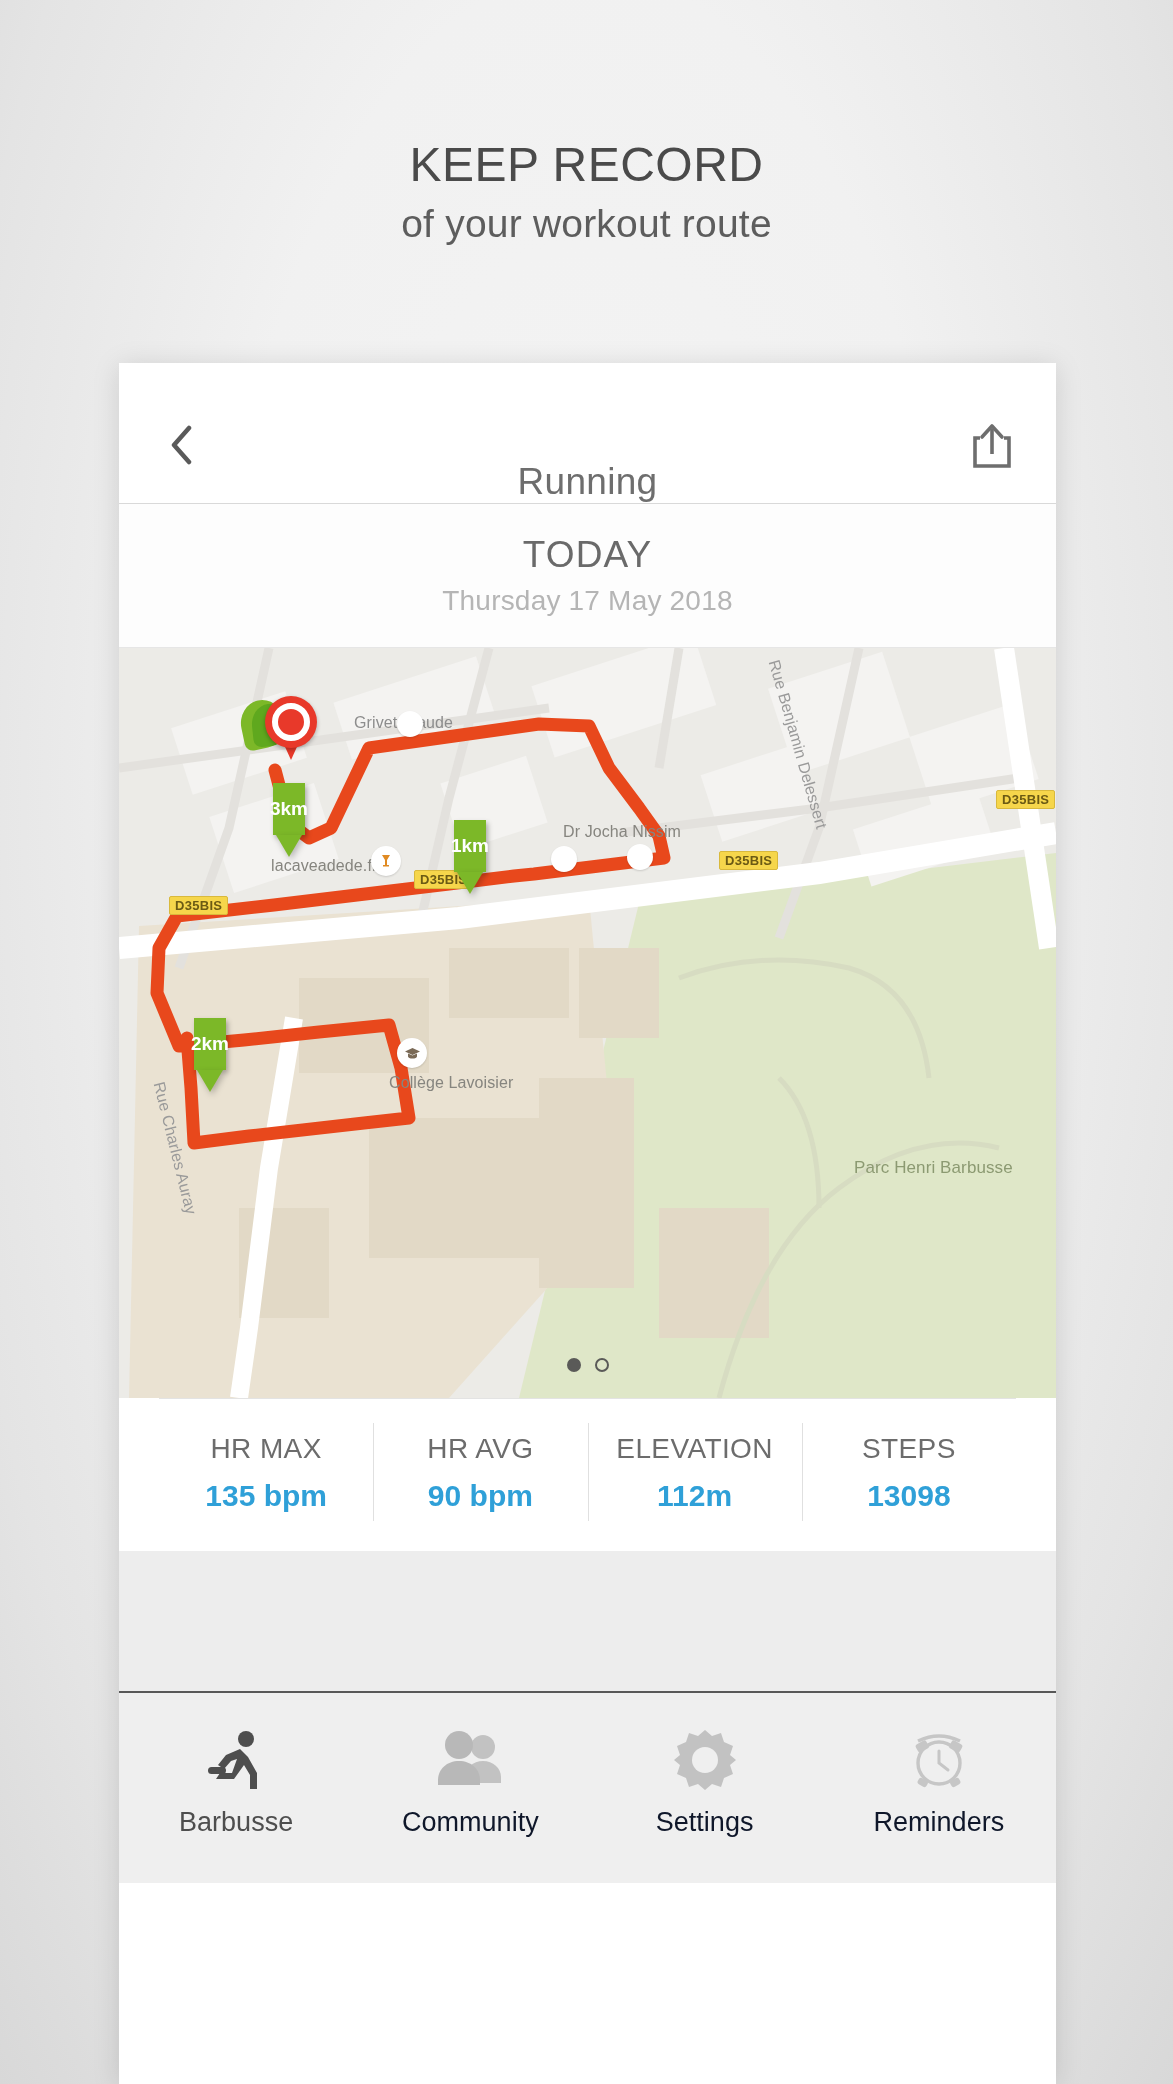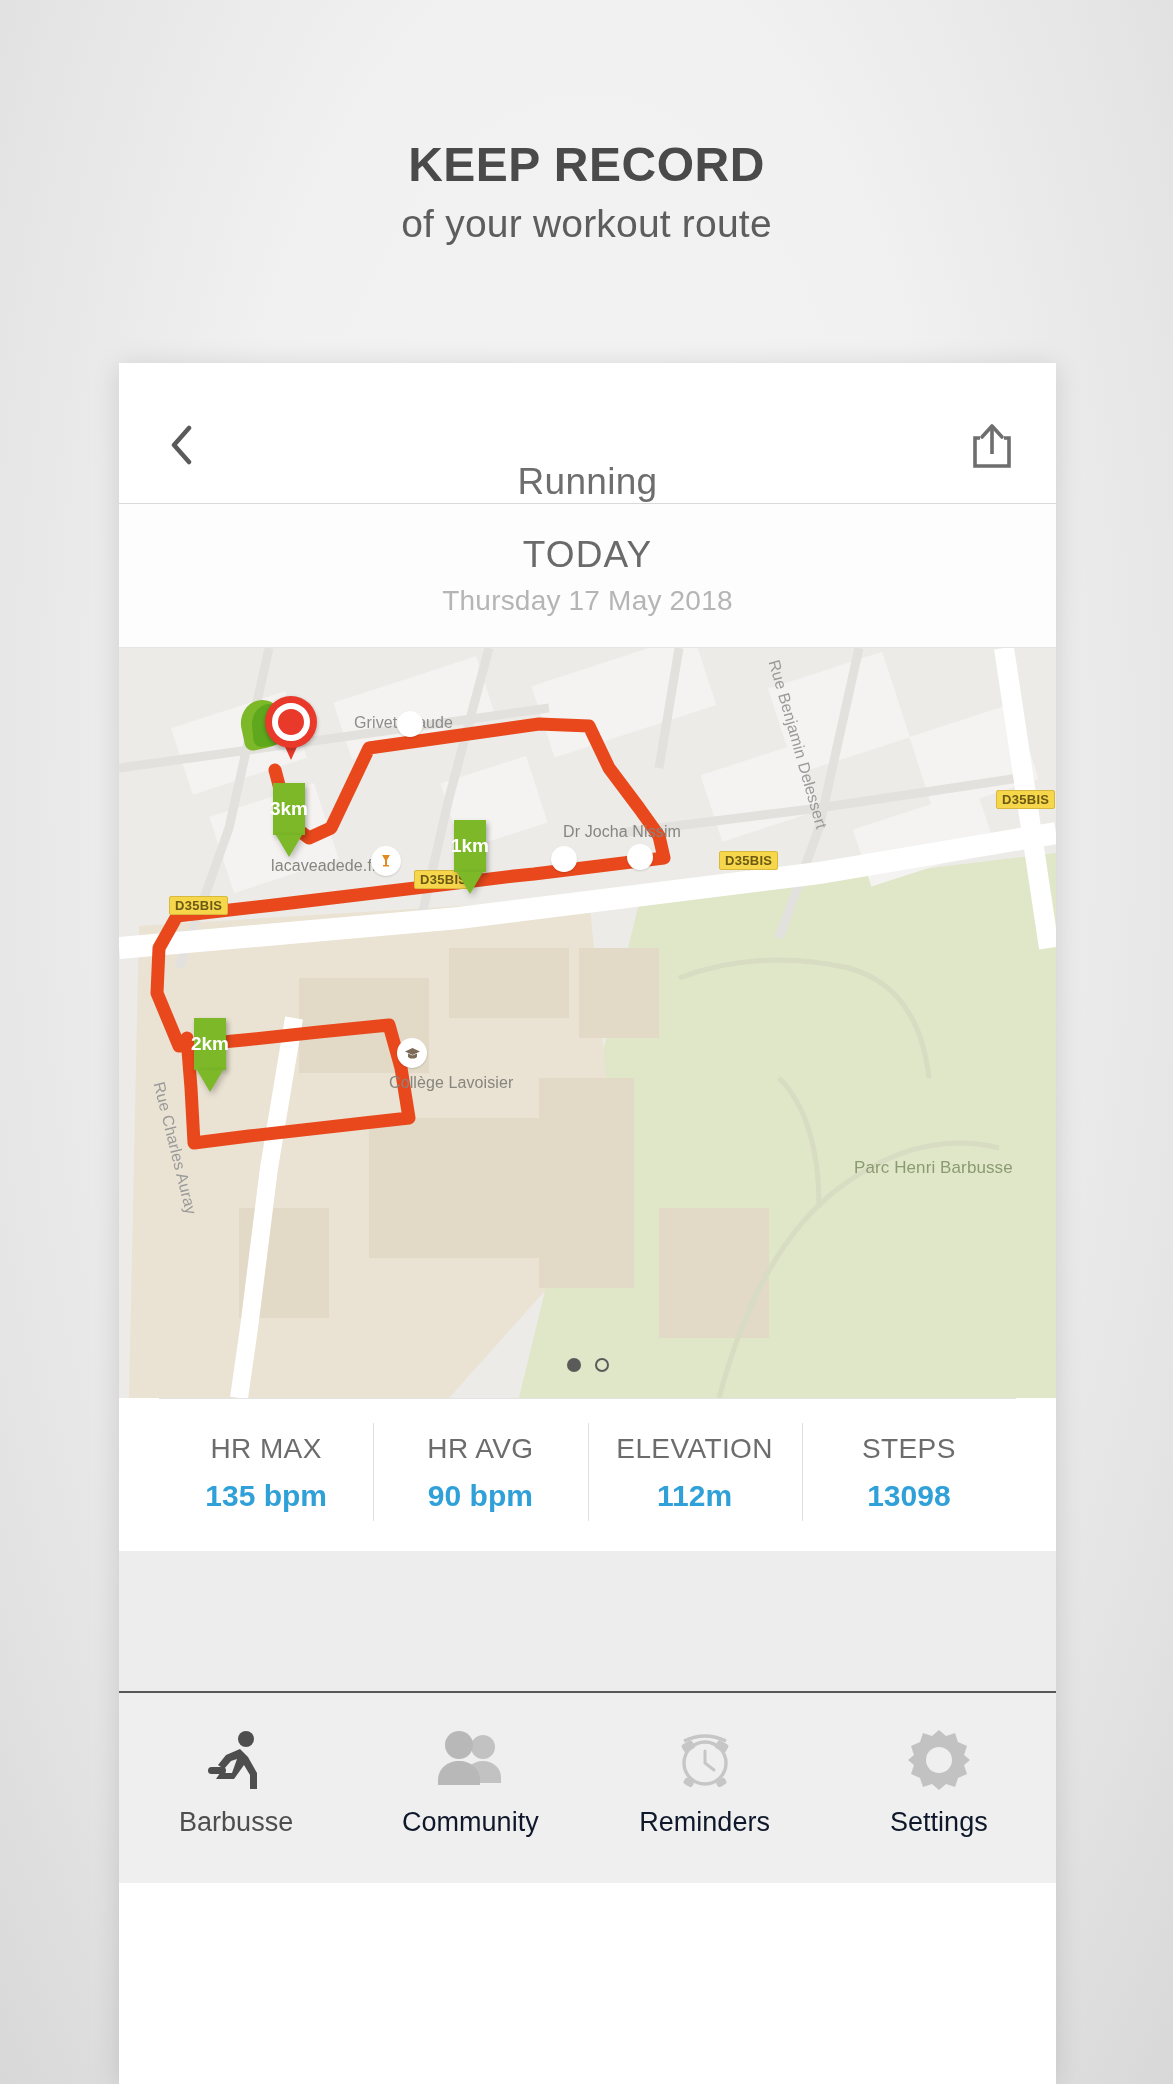--- a/index.html
+++ b/index.html
@@ -6,21 +6,21 @@
   html,body { width:1173px; height:2084px; }
   body {
     font-family:"Liberation Sans", sans-serif;
     background:radial-gradient(ellipse at 50% 38%, #f4f4f4 0%, #f1f1f1 45%, #e4e4e4 78%, #d8d8d8 100%);
     position:relative; overflow:hidden;
   }
 
   
   .headline { position:absolute; top:140px; left:0; width:100%; text-align:center; }
   .headline h1 {
-    font-size:48px; font-weight:bold; letter-spacing:0.5px;
+    font-size:48px; font-weight:normal; letter-spacing:0.5px;
     color:#4a4a4a; line-height:1.05;
   }
   .headline h2 {
     font-size:39px; font-weight:normal; color:#5d5d5d;
     margin-top:12px; letter-spacing:0.2px;
   }
 
   
   .phone {
     position:absolute; left:119px; top:363px;
@@ -364,35 +364,35 @@
           <path d="M46 30c-10 0-18 7-18 16v6h36v-6c0-9-8-16-18-16z" fill="#c2c2c2"></path>
           <circle cx="22" cy="14" r="14" fill="#b8b8b8"></circle>
           <path d="M22 30C10 30 1 38 1 49v5h42v-5c0-11-9-19-21-19z" fill="#b8b8b8"></path>
         </svg>
       </div>
       <div class="tab-label">Community</div>
     </div>
     <div class="tab inactive">
       <div class="tab-icon">
         <svg width="62" height="62" viewBox="0 0 62 62">
+          <path d="M31 1 L38 7 L47 4 L50 13 L59 17 L56 26 L62 31 L56 36 L59 45 L50 49 L47 58 L38 55 L31 61 L24 55 L15 58 L12 49 L3 45 L6 36 L0 31 L6 26 L3 17 L12 13 L15 4 L24 7 Z" fill="#c2c2c2"></path>
+          <circle cx="31" cy="31" r="13" fill="#efefef"></circle>
+        </svg>
+      </div>
+      <div class="tab-label">Settings</div>
+    </div>
+    <div class="tab inactive">
+      <div class="tab-icon">
+        <svg width="62" height="62" viewBox="0 0 62 62">
           <circle cx="31" cy="34" r="21" fill="none" stroke="#c6c6c6" stroke-width="3.4"></circle>
           <path d="M31 22 V34 L40 41" fill="none" stroke="#c6c6c6" stroke-width="3" stroke-linecap="round"></path>
           <path d="M10 12 Q31 2 52 12" fill="none" stroke="#c6c6c6" stroke-width="3.4"></path>
           <rect x="8" y="13" width="12" height="9" rx="2.5" transform="rotate(-30 14 17)" fill="#c6c6c6"></rect>
           <rect x="42" y="13" width="12" height="9" rx="2.5" transform="rotate(30 48 17)" fill="#c6c6c6"></rect>
           <rect x="10" y="50" width="10" height="7" rx="2.5" transform="rotate(30 15 53)" fill="#c6c6c6"></rect>
           <rect x="42" y="50" width="10" height="7" rx="2.5" transform="rotate(-30 47 53)" fill="#c6c6c6"></rect>
         </svg>
       </div>
       <div class="tab-label">Reminders</div>
     </div>
-    <div class="tab inactive">
-      <div class="tab-icon">
-        <svg width="62" height="62" viewBox="0 0 62 62">
-          <path d="M31 1 L38 7 L47 4 L50 13 L59 17 L56 26 L62 31 L56 36 L59 45 L50 49 L47 58 L38 55 L31 61 L24 55 L15 58 L12 49 L3 45 L6 36 L0 31 L6 26 L3 17 L12 13 L15 4 L24 7 Z" fill="#c2c2c2"></path>
-          <circle cx="31" cy="31" r="13" fill="#efefef"></circle>
-        </svg>
-      </div>
-      <div class="tab-label">Settings</div>
-    </div>
   </div>
 
 </div>
 
 </body></html>

